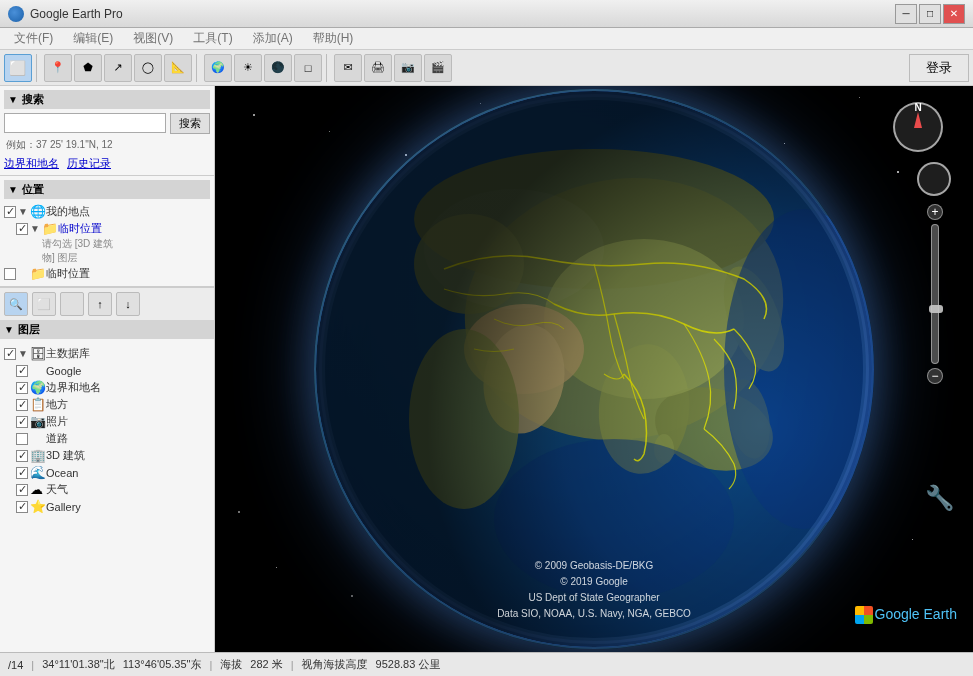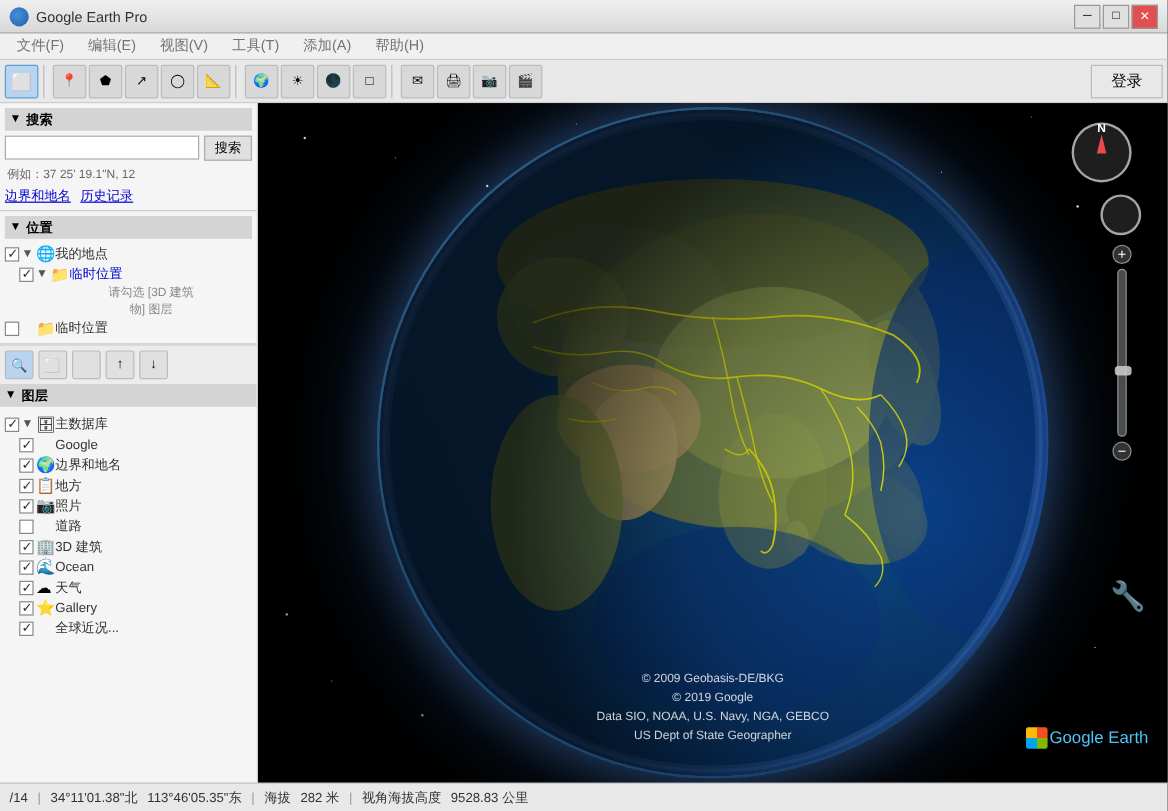--- a/index.html
+++ b/index.html
@@ -169,21 +169,21 @@
       padding: 1px 0;
       cursor: pointer;
       font-size: 11px;
     }
     .tree-indent { width: 12px; flex-shrink: 0; }
     .tree-arrow { width: 12px; flex-shrink: 0; font-size: 10px; color: #555; }
     .tree-check { width: 14px; flex-shrink: 0; }
     .tree-icon { width: 16px; flex-shrink: 0; font-size: 13px; }
     .tree-label { font-size: 11px; color: #333; }
     .tree-label.highlight { color: #0000cc; }
-    .tree-sublabel { font-size: 10px; color: #888; padding-left: 38px; text-align: center; }
+    .tree-sublabel { font-size: 10px; color: #888; padding-left: 38px; }
 
     
     .layers-section {
       flex: 1;
       display: flex;
       flex-direction: column;
       overflow: hidden;
     }
     .layers-scroll {
       flex: 1;
@@ -622,26 +622,20 @@
           <span class="tree-label">天气</span>
         </div>
 
         <div class="tree-item">
           <div class="tree-indent"></div>
           <div class="cb checked tree-check"></div>
           <span class="tree-icon">⭐</span>
           <span class="tree-label">Gallery</span>
         </div>
 
-        <div class="tree-item">
-          <div class="tree-indent"></div>
-          <div class="cb checked tree-check"></div>
-          <span class="tree-icon">&nbsp;</span>
-          <span class="tree-label">全球近况...</span>
-        </div>
       </div>
     </div>
 
   </div>
 
   <div class="map-area">
 
     <div class="stars">
       <div class="star" style="width:2px;height:2px;top:5%;left:5%;opacity:0.8;"></div>
       <div class="star" style="width:1px;height:1px;top:8%;left:15%;opacity:0.6;"></div>
@@ -752,22 +746,22 @@
         <div class="zoom-thumb"></div>
       </div>
       <div class="zoom-icon">−</div>
     </div>
 
     <div class="shovel-icon">🔧</div>
 
     <div class="map-copyright">
       <div>© 2009 Geobasis-DE/BKG</div>
       <div>© 2019 Google</div>
+      <div>US Dept of State Geographer</div>
       <div>Data SIO, NOAA, U.S. Navy, NGA, GEBCO</div>
-      <div>US Dept of State Geographer</div>
     </div>
 
     <div class="ge-logo">
       <span>Google Earth</span>
     </div>
 
     <div class="win-watermark">
       <div class="win-logo"></div>
     </div>
 

